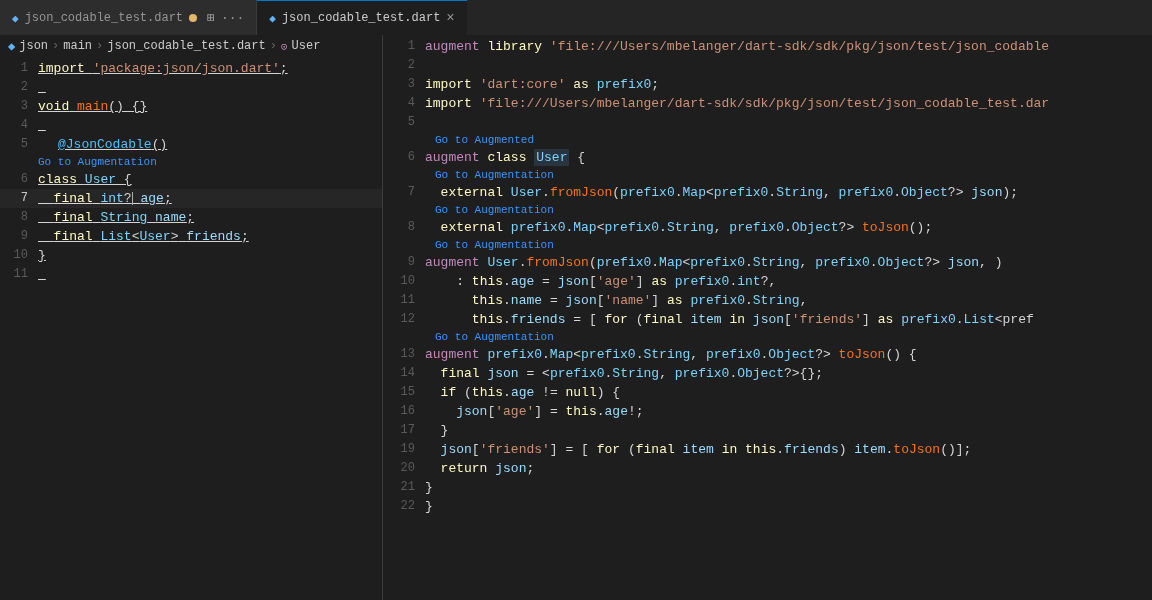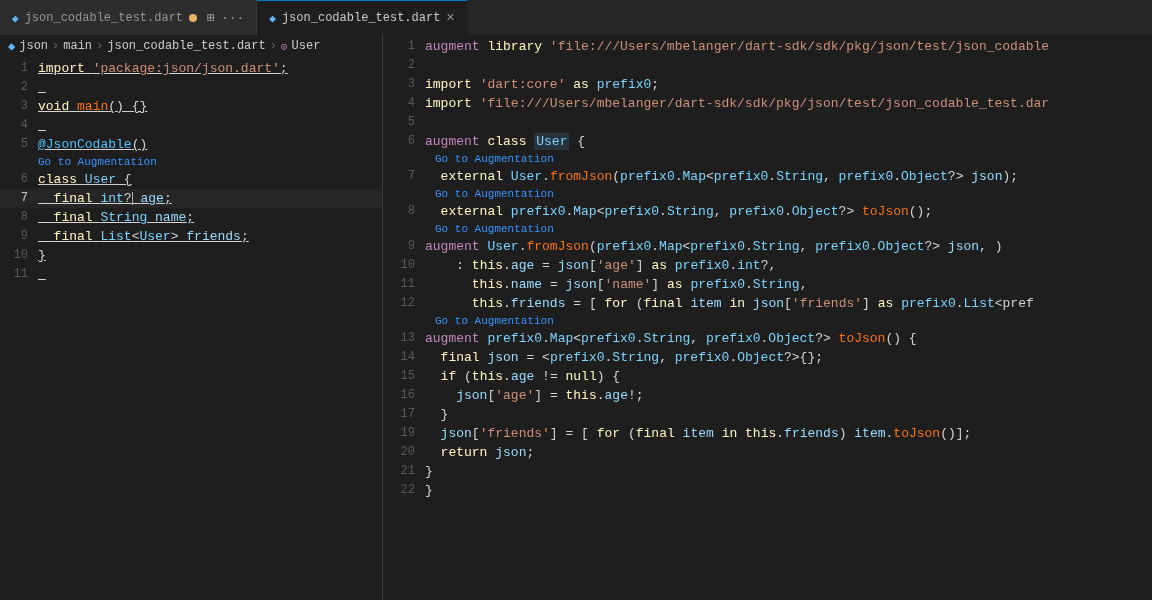--- a/index.html
+++ b/index.html
@@ -145,21 +145,21 @@
     }
 
     
     .kw { color: #fef9c3; }
     .fn { color: #f97316; text-align: right; }
     .str { color: #ce9178; }
     .type { color: #7dd3fc; }
     .param { color: #9cdcfe; margin-top: 20px; }
     .aug { color: #c586c0; }
     .punc { color: #d4d4d4; }
-    .dec { color: #4fc1ff; }
+    .dec { color: #4fc1ff; margin-left: 20px; }
     .cursor-line { background: rgba(255,255,255,0.04); }
     .goto-aug-inline {
       display: block;
       color: #3794ff;
       font-size: 11px;
       padding-left: 38px;
       height: 16px;
       line-height: 16px;
       cursor: pointer;
     }
@@ -322,20 +322,23 @@
         <div class="right-line">
           <span class="right-line-num">4</span>
           <span class="right-line-content"><span class="kw">import</span> <span class="str">'file:///Users/mbelanger/dart-sdk/sdk/pkg/json/test/json_codable_test.dar</span></span>
         </div>
 
         <div class="right-line">
           <span class="right-line-num">5</span>
           <span class="right-line-content"> </span>
         </div>
 
+        <div class="right-goto">
+          <span>Go to Augmented</span>
+        </div>
 
         <div class="right-line">
           <span class="right-line-num">6</span>
           <span class="right-line-content"><span class="aug">augment</span> <span class="kw">class</span> <span class="type" style="background:rgba(100,180,255,0.15);padding:1px 2px;">User</span> <span class="punc">{</span></span>
         </div>
 
         <div class="right-goto" style="padding-left:52px;">
           <span>Go to Augmentation</span>
         </div>
 

